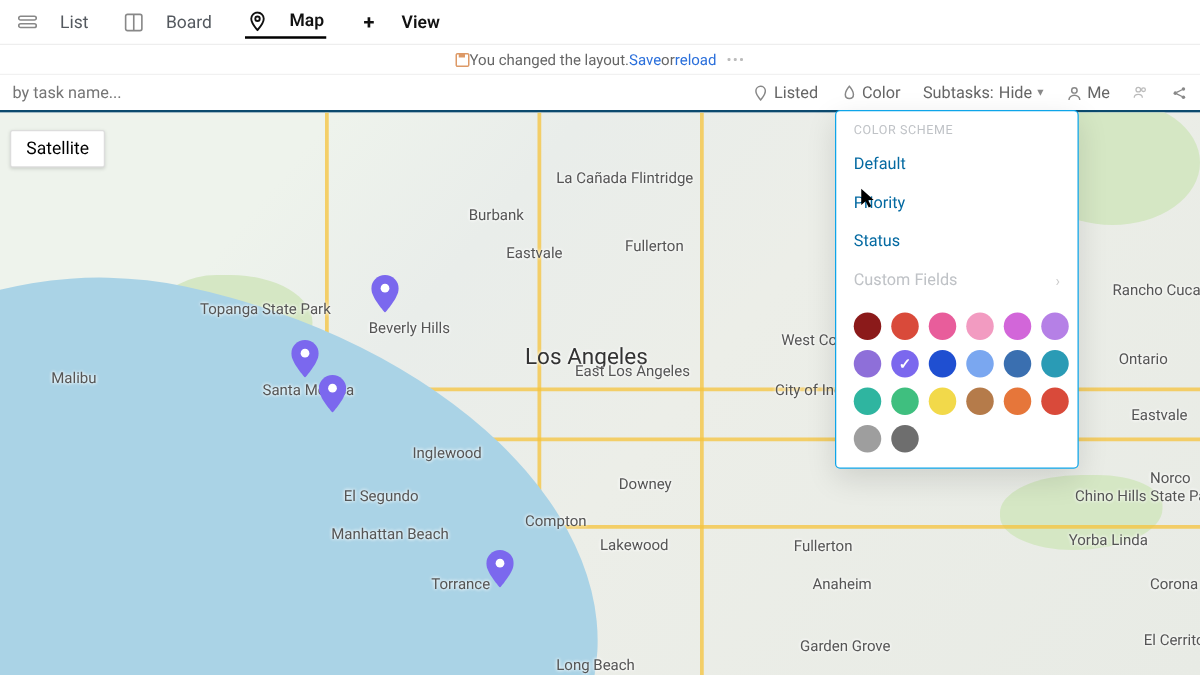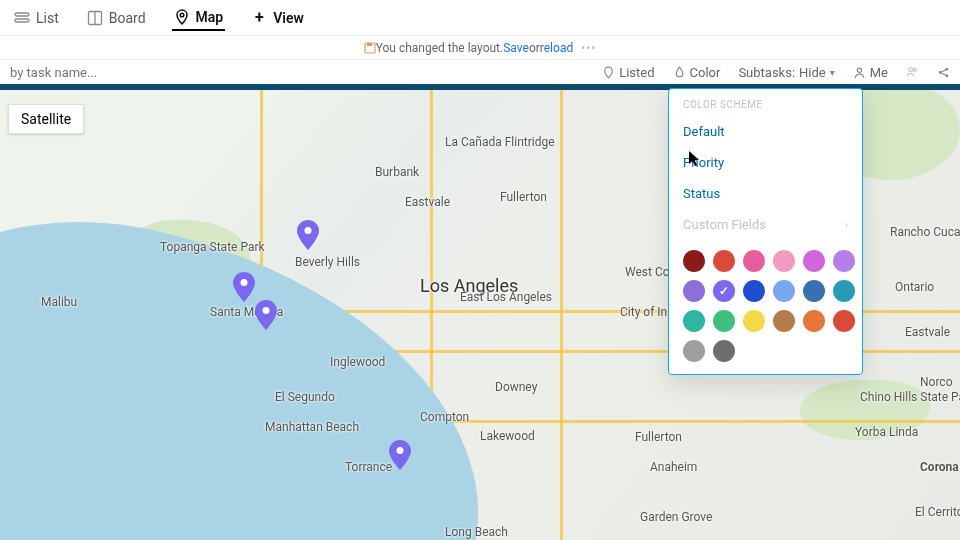--- a/index.html
+++ b/index.html
@@ -1,31 +1,31 @@
 <!DOCTYPE html>
 <html><head>
 <meta charset="utf-8">
 <style>
   * { box-sizing: border-box; margin: 0; padding: 0; font-family: -apple-system, BlinkMacSystemFont, "Segoe UI", Roboto, sans-serif; }
   body { width: 960px; height: 540px; overflow: hidden; background: #fff; position: relative; }
 
   
   .view-tabs { height: 36px; display: flex; align-items: center; gap: 24px; padding: 0 12px; border-bottom: 1px solid #eee; }
-  .view-tab { display: flex; align-items: flex-end; gap: 6px; font-size: 14px; color: #54595f; cursor: pointer; padding: 4px 2px; }
+  .view-tab { display: flex; align-items: flex-end; gap: 18px; font-size: 14px; color: #54595f; cursor: pointer; padding: 4px 2px; }
   .view-tab.active { color: #111; font-weight: 600; border-bottom: 2px solid #000; }
   .view-tab .ic { width: 16px; height: 16px; display: inline-flex; align-items: center; justify-content: center; }
 
   
   .notice { height: 24px; display: flex; align-items: center; justify-content: center; gap: 0; font-size: 12px; color: #666; border-bottom: 1px solid #f1f1f1; }
   .notice .save-ic { width: 12px; height: 12px; }
   .notice a { color: #2a6fdb; text-decoration: none; cursor: pointer; }
   .notice .ellip { margin-left: 8px; color: #bbb; letter-spacing: 1px; }
 
   
-  .toolbar { height: 30px; display: flex; align-items: center; justify-content: space-between; padding: 0 10px; border-bottom: 6px solid #0c4a6e; font-size: 13px; color: #666; }
+  .toolbar { height: 30px; display: flex; align-items: center; justify-content: space-between; padding: 0 10px; border-bottom: 2px solid #0c4a6e; font-size: 13px; color: #666; }
   .toolbar-left input { border: none; outline: none; font-size: 13px; color: #888; width: 160px; }
   .toolbar-right { display: flex; align-items: center; gap: 18px; }
   .tb-item { display: flex; align-items: center; gap: 4px; cursor: pointer; }
   .tb-item .ic { width: 13px; height: 13px; }
   .chev { font-size: 10px; color: #888; }
 
   
   .map { position: absolute; top: 90px; left: 0; right: 0; bottom: 0; overflow: hidden; }
   .map-bg { position: absolute; inset: 0; background:
     linear-gradient(130deg, #eef3ec 0%, #eef3ec 20%, #e9edea 35%, #eceee8 55%, #e8ebe5 100%); }
@@ -206,21 +206,21 @@
       <div class="city" style="left: 640px; top: 420px;">Garden Grove</div>
       <div class="city" style="left: 625px; top: 175px;">West Covina</div>
       <div class="city" style="left: 460px; top: 200px;">East Los Angeles</div>
       <div class="city" style="left: 620px; top: 215px;">City of Industry</div>
       <div class="city" style="left: 890px; top: 135px;">Rancho Cucamonga</div>
       <div class="city" style="left: 895px; top: 190px;">Ontario</div>
       <div class="city" style="left: 905px; top: 235px;">Eastvale</div>
       <div class="city" style="left: 920px; top: 285px;">Norco</div>
       <div class="city" style="left: 860px; top: 300px;">Chino Hills State Park</div>
       <div class="city" style="left: 855px; top: 335px;">Yorba Linda</div>
-      <div class="city" style="left: 920px; top: 370px; font-weight: bold;">Corona</div>
+      <div class="city" style="left: 920px; top: 370px;">Corona</div>
       <div class="city" style="left: 915px; top: 415px;">El Cerrito</div>
       <div class="city" style="left: 160px; top: 150px;">Topanga State Park</div>
     </div>
   <div id="pin-layer">
       <div class="pin" style="left: 308px; top: 160px;"><svg viewBox="0 0 22 30">
           <path d="M11 0C5 0 0 4.8 0 10.7 0 18 11 30 11 30s11-12 11-19.3C22 4.8 17 0 11 0z" fill="#7b68ee"></path>
           <circle cx="11" cy="10.5" r="3.5" fill="#fff"></circle>
         </svg></div>
       <div class="pin" style="left: 244px; top: 212px;"><svg viewBox="0 0 22 30">
           <path d="M11 0C5 0 0 4.8 0 10.7 0 18 11 30 11 30s11-12 11-19.3C22 4.8 17 0 11 0z" fill="#7b68ee"></path>

